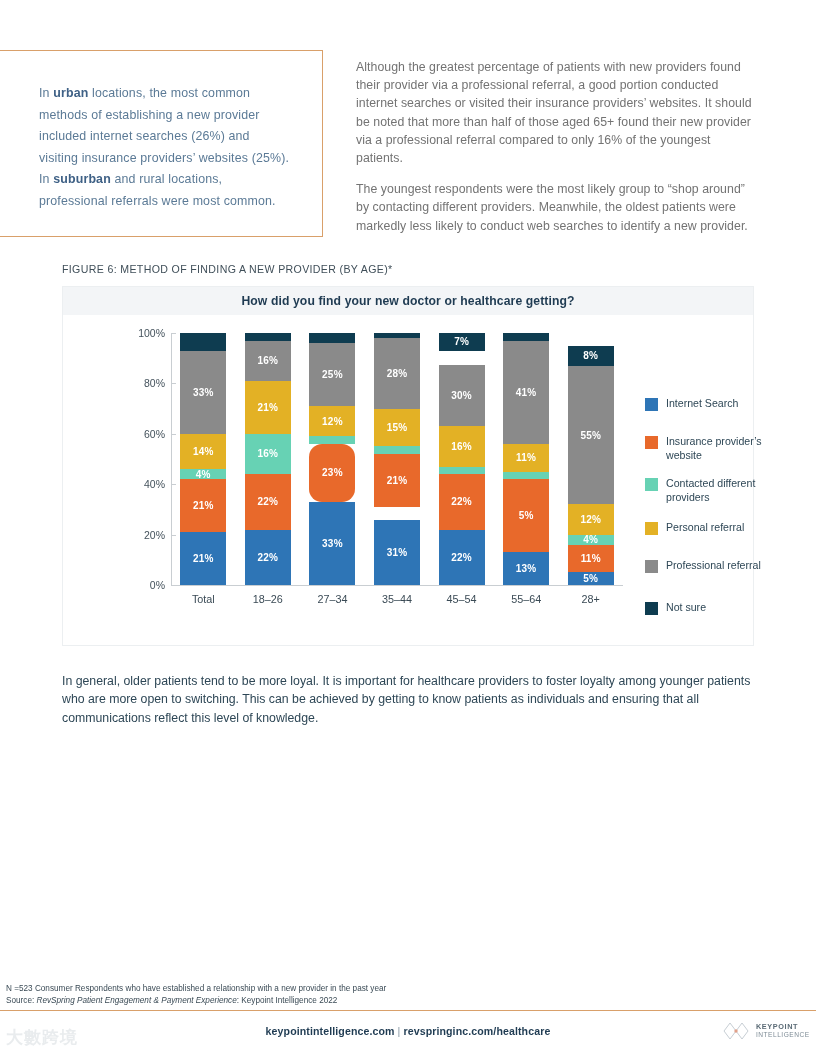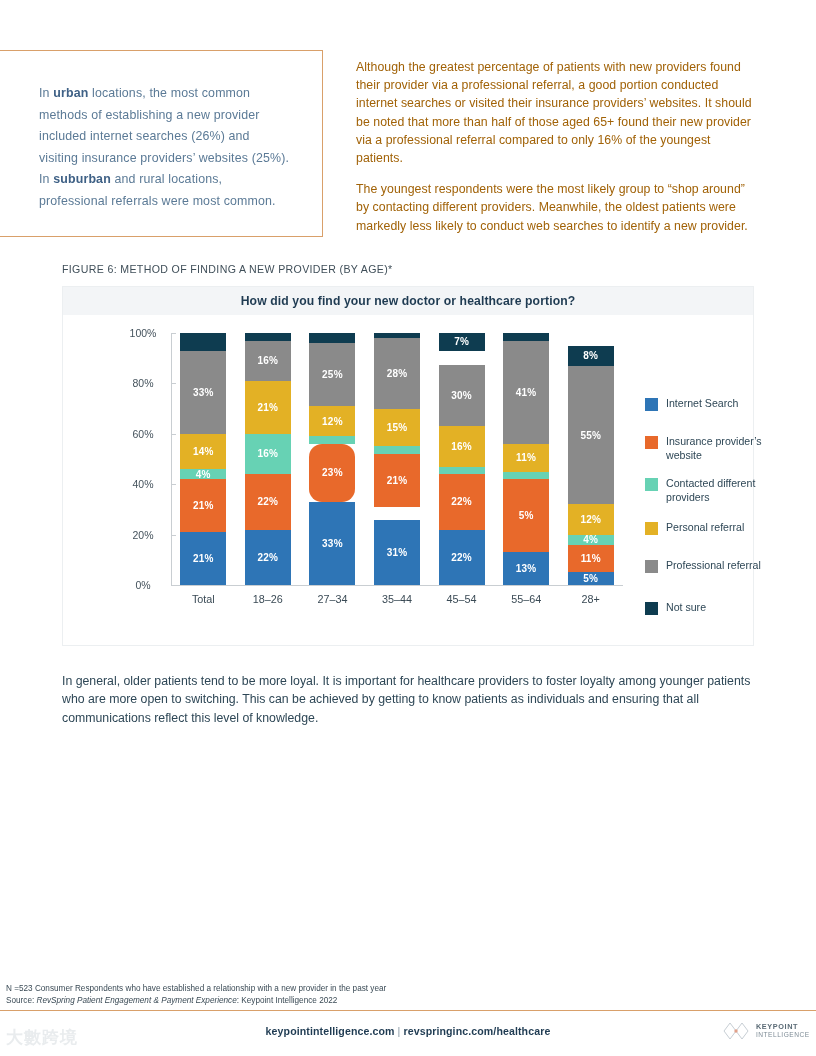--- a/index.html
+++ b/index.html
@@ -49,21 +49,21 @@
   .right-col {
     position: absolute;
     left: 356px;
     top: 8px;
     width: 396px;
   }
   .right-col p {
     margin: 0 0 13px 0;
     font-size: 12.3px;
     line-height: 18.2px;
-    color: #a16207;
+    color: #737373;
     letter-spacing: 0.05px;
   }
 
   
   .fig-caption {
     position: absolute;
     left: 62px;
     top: 263px;
     font-size: 10.6px;
     letter-spacing: 0.35px;
@@ -113,21 +113,21 @@
     left: 108px;
     top: 18px;
     width: 1px;
     height: 252px;
     background: #c9ced2;
   }
   .ytick {
     position: absolute;
     right: 0;
     width: 44px;
-    text-align: center;
+    text-align: right;
     font-size: 10.5px;
     color: #44525c;
     transform: translateY(-50%);
   }
   .ytick-wrap {
     position: absolute;
     left: 52px;
     width: 50px;
     top: 0;
     height: 100%;
@@ -289,21 +289,21 @@
   <div class="right-col">
     <p>Although the greatest percentage of patients with new providers found their provider via a professional referral, a good portion conducted internet searches or visited their insurance providers’ websites. It should be noted that more than half of those aged 65+ found their new provider via a professional referral compared to only 16% of the youngest patients.</p>
     <p>The youngest respondents were the most likely group to “shop around” by contacting different providers. Meanwhile, the oldest patients were markedly less likely to conduct web searches to identify a new provider.</p>
   </div>
 </div>
 
 <div class="fig-caption">FIGURE 6: METHOD OF FINDING A NEW PROVIDER (BY AGE)*</div>
 
 <div class="chart-panel">
   <div class="chart-header">
-    <span class="chart-title">How did you find your new doctor or healthcare portion?</span>
+    <span class="chart-title">How did you find your new doctor or healthcare getting?</span>
   </div>
 
   <div class="plot">
     <div class="yaxis-line"></div>
     <div class="xaxis-line"></div>
     <div class="ytick-wrap" id="yticks">
         <div class="ytick" style="top: 270px;">0%</div>
         <div class="ytick" style="top: 219.6px;">20%</div>
         <div class="ytick" style="top: 169.2px;">40%</div>
         <div class="ytick" style="top: 118.8px;">60%</div>

